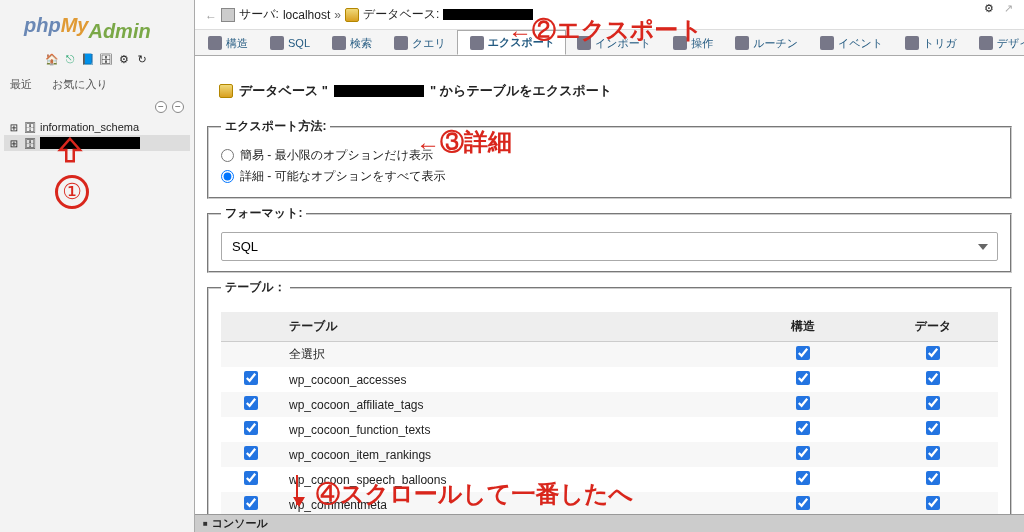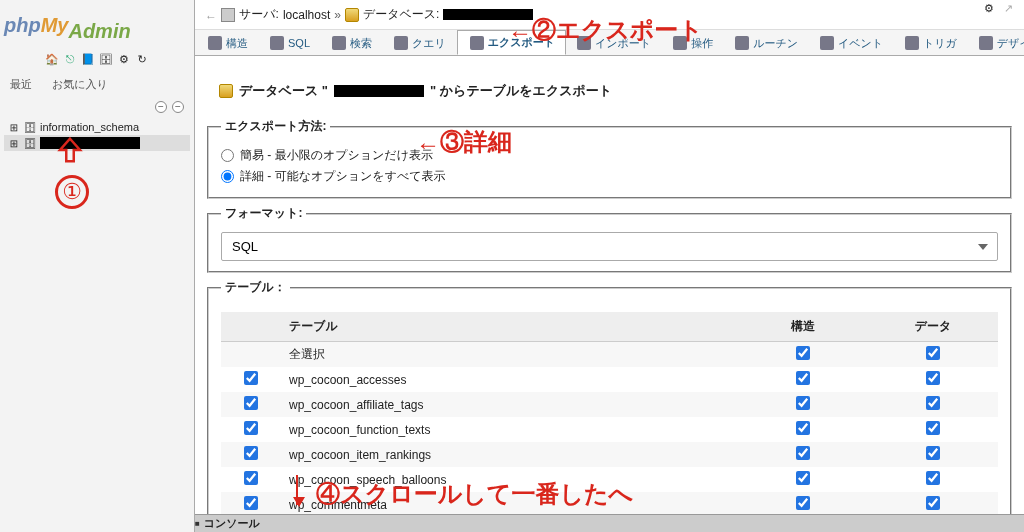--- a/index.html
+++ b/index.html
@@ -1,19 +1,19 @@
 <!DOCTYPE html>
 <html><head>
   <meta charset="utf-8">
   <style>
     * { margin: 0; padding: 0; box-sizing: border-box; }
     body { font-family: Arial, sans-serif; font-size: 11px; color: #222; width: 1024px; height: 532px; overflow: hidden; position: relative; background: #f5f5f5; }
     
     .sidebar { position: absolute; left: 0; top: 0; width: 195px; height: 100%; background: #f3f3f3; border-right: 1px solid #aaa; }
-    .logo { display: flex; align-items: center; padding: 8px 6px 4px 4px; font-size: 20px; font-weight: bold; font-style: italic; }
+    .logo { display: flex; align-items: center; padding: 8px 6px 4px 24px; font-size: 20px; font-weight: bold; font-style: italic; }
     .logo .p1 { color: #6a88b5; }
     .logo .p2 { color: #e09a34; }
     .logo .p3 { color: #7aa847; margin-top: 12px; }
     .toolbar-icons { display: flex; gap: 2px; justify-content: center; padding: 4px; }
     .toolbar-icons span { width: 16px; height: 16px; display: inline-flex; align-items: center; justify-content: center; cursor: pointer; }
     .recent-row { display: flex; gap: 20px; padding: 6px 10px; font-size: 11px; color: #555; }
     .collapse-row { text-align: right; padding: 2px 10px; }
     .minus-circle { display: inline-block; width: 12px; height: 12px; border-radius: 50%; border: 1px solid #888; text-align: center; line-height: 10px; font-size: 10px; color: #555; background: #fff; }
     .tree { padding: 4px 4px; }
     .tree-item { display: flex; align-items: center; gap: 4px; padding: 2px 4px; font-size: 11px; cursor: pointer; }
@@ -45,21 +45,21 @@
     .select-wrap::after { content: ""; position: absolute; right: 10px; top: 50%; transform: translateY(-50%); width: 0; height: 0; border-left: 5px solid transparent; border-right: 5px solid transparent; border-top: 6px solid #666; pointer-events: none; }
     
     .tbl { width: 100%; border-collapse: collapse; margin-top: 6px; }
     .tbl th { background: #eee; padding: 6px 8px; text-align: left; font-size: 12px; border-bottom: 1px solid #ccc; }
     .tbl td { padding: 4px 8px; font-size: 12px; }
     .tbl tr:nth-child(even) td { background: #f7f7f7; }
     .cbcell { width: 60px; text-align: center; }
     .hcell-chk { width: 130px; text-align: center !important; }
     input[type=checkbox] { accent-color: #2374e1; width: 14px; height: 14px; }
     
-    .console-bar { position: absolute; left: 0; right: 0; bottom: 0; height: 18px; background: #ccc; display: flex; align-items: center; font-size: 11px; font-weight: bold; padding-left: 0; border-top: 1px solid #999; }
+    .console-bar { position: absolute; left: 0; right: 0; bottom: 0; height: 18px; background: #ccc; display: flex; align-items: center; font-size: 11px; font-weight: bold; padding-left: 8px; border-top: 1px solid #999; }
     .console-bar::before { content: "■"; font-size: 8px; margin-right: 4px; color: #333; }
     
     
     .ann { position: absolute; color: #d9261c; z-index: 50; pointer-events: none; font-family: sans-serif; }
     .ann-arrow { font-size: 24px; font-weight: bold; }
     .ann-text { font-size: 24px; font-weight: bold; }
     .ann-circle { display: inline-flex; width: 34px; height: 34px; border: 3px solid #d9261c; border-radius: 50%; align-items: center; justify-content: center; font-size: 22px; font-weight: normal; color: #d9261c; }
     .ann-arrow-down { width: 0; height: 30px; border-left: 2px solid #d9261c; position: relative; }
     .ann-arrow-down::after { content: ""; position: absolute; bottom: -2px; left: -5px; width: 0; height: 0; border-left: 6px solid transparent; border-right: 6px solid transparent; border-top: 10px solid #d9261c; }
     .ann-arrow-up-outline { display: inline-block; }

